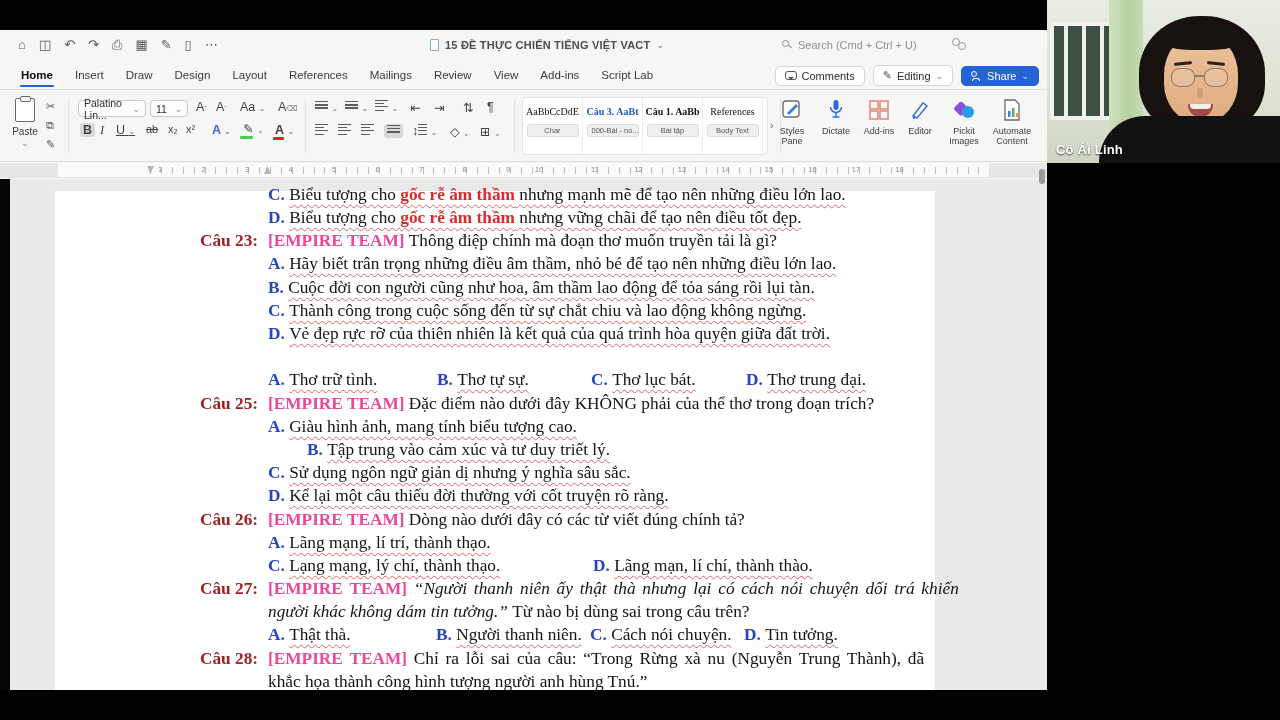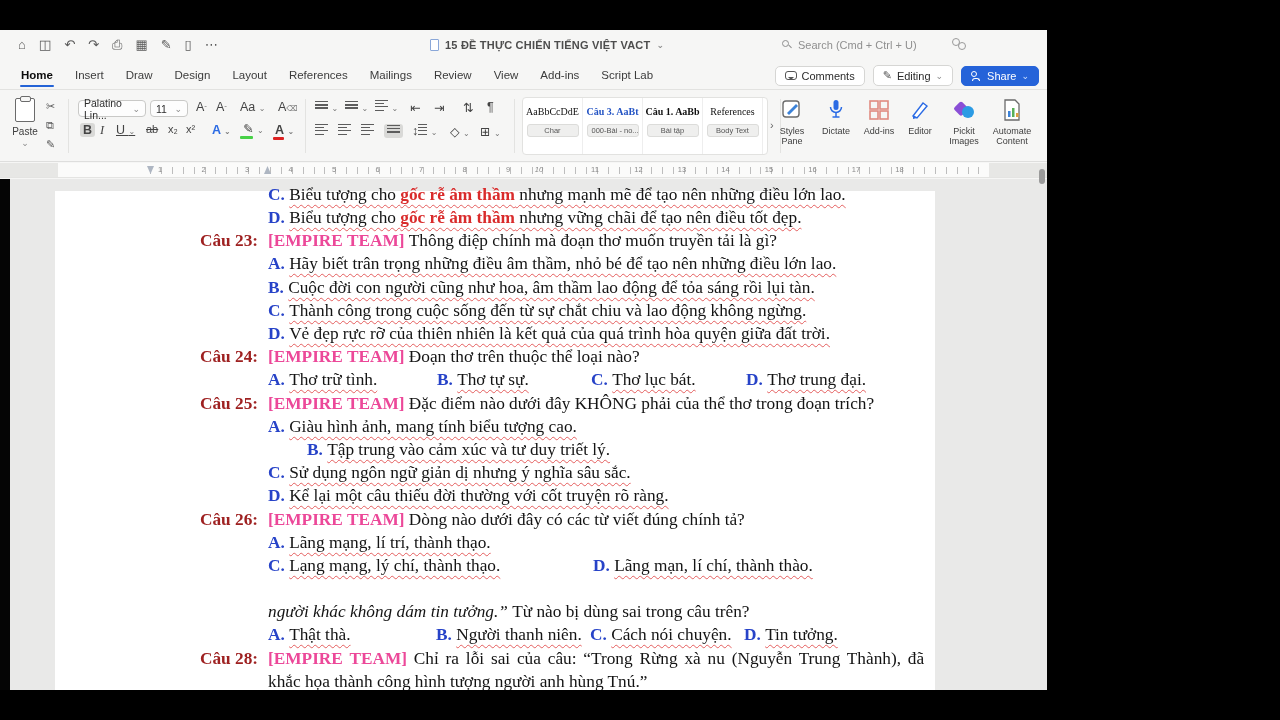--- a/index.html
+++ b/index.html
@@ -389,24 +389,20 @@
           </div>
           <div class="docline" style="top: 87px;">
             <span class="cell" style="left: 213px;"><span class="seg-bl">B. </span><span class="seg-s">Cuộc đời con người cũng như hoa, âm thầm lao động để tỏa sáng rồi lụi tàn.</span></span>
           </div>
           <div class="docline" style="top: 110px;">
             <span class="cell" style="left: 213px;"><span class="seg-bl">C. </span><span class="seg-s">Thành công trong cuộc sống đến từ sự chắt chiu và lao động không ngừng.</span></span>
           </div>
           <div class="docline" style="top: 133px;">
             <span class="cell" style="left: 213px;"><span class="seg-bl">D. </span><span class="seg-s">Vẻ đẹp rực rỡ của thiên nhiên là kết quả của quá trình hòa quyện giữa đất trời.</span></span>
           </div>
-          <div class="docline" style="top: 156px;">
-            <span class="cell" style="left: 145px;"><span class="seg-qn">Câu 24:</span></span>
-            <span class="cell" style="left: 213px;"><span class="seg-tm">[EMPIRE TEAM] </span><span class="seg-b">Đoạn thơ trên thuộc thể loại nào?</span></span>
-          </div>
           <div class="docline" style="top: 179px;">
             <span class="cell" style="left: 213px;"><span class="seg-bl">A. </span><span class="seg-s">Thơ trữ tình.</span></span>
             <span class="cell" style="left: 382px;"><span class="seg-bl">B. </span><span class="seg-s">Thơ tự sự.</span></span>
             <span class="cell" style="left: 536px;"><span class="seg-bl">C. </span><span class="seg-s">Thơ lục bát.</span></span>
             <span class="cell" style="left: 691px;"><span class="seg-bl">D. </span><span class="seg-s">Thơ trung đại.</span></span>
           </div>
           <div class="docline" style="top: 203px;">
             <span class="cell" style="left: 145px;"><span class="seg-qn">Câu 25:</span></span>
             <span class="cell" style="left: 213px;"><span class="seg-tm">[EMPIRE TEAM] </span><span class="seg-b">Đặc điểm nào dưới đây KHÔNG phải của thể thơ trong đoạn trích?</span></span>
           </div>
@@ -426,20 +422,24 @@
             <span class="cell" style="left: 145px;"><span class="seg-qn">Câu 26:</span></span>
             <span class="cell" style="left: 213px;"><span class="seg-tm">[EMPIRE TEAM] </span><span class="seg-b">Dòng nào dưới đây có các từ viết đúng chính tả?</span></span>
           </div>
           <div class="docline" style="top: 342px;">
             <span class="cell" style="left: 213px;"><span class="seg-bl">A. </span><span class="seg-s">Lãng mạng, lí trí, thành thạo.</span></span>
           </div>
           <div class="docline" style="top: 365px;">
             <span class="cell" style="left: 213px;"><span class="seg-bl">C. </span><span class="seg-s">Lạng mạng, lý chí, thành thạo.</span></span>
             <span class="cell" style="left: 538px;"><span class="seg-bl">D. </span><span class="seg-s">Lãng mạn, lí chí, thành thào.</span></span>
           </div>
+          <div class="docline" style="top: 388px;">
+            <span class="cell" style="left: 145px;"><span class="seg-qn">Câu 27:</span></span>
+            <span class="cell wsp" style="left: 213px;"><span class="seg-tm">[EMPIRE TEAM] </span><span class="seg-i">“Người thanh niên ấy thật thà nhưng lại có cách nói chuyện dối trá khiến</span></span>
+          </div>
           <div class="docline" style="top: 411px;">
             <span class="cell" style="left: 213px;"><span class="seg-i">người khác không dám tin tưởng.” </span><span class="seg-b">Từ nào bị dùng sai trong câu trên?</span></span>
           </div>
           <div class="docline" style="top: 434px;">
             <span class="cell" style="left: 213px;"><span class="seg-bl">A. </span><span class="seg-s">Thật thà.</span></span>
             <span class="cell" style="left: 381px;"><span class="seg-bl">B. </span><span class="seg-s">Người thanh niên.</span></span>
             <span class="cell" style="left: 535px;"><span class="seg-bl">C. </span><span class="seg-s">Cách nói chuyện.</span></span>
             <span class="cell" style="left: 689px;"><span class="seg-bl">D. </span><span class="seg-s">Tin tưởng.</span></span>
           </div>
           <div class="docline" style="top: 458px;">
@@ -452,13 +452,29 @@
           <div class="docline" style="top: 504px;">
             <span class="cell" style="left: 213px;"><span class="seg-bl">A. </span><span class="seg-s">Câu thiếu trạng ngữ.</span></span>
             <span class="cell" style="left: 535px;"><span class="seg-bl">B. </span><span class="seg-s">Câu thiếu chủ ngữ.</span></span>
           </div>
         </div>
     </div>
     <div id="vscroll"></div>
 
   </div>
 
+  <div id="webcam">
+    <div id="cam-window"></div>
+    <div id="cam-curtain"></div>
+    <div class="hair"></div>
+    <div class="face"></div>
+    <div class="fringe"></div>
+    <div class="brow b1"></div>
+    <div class="brow b2"></div>
+    <div class="glass g1"></div>
+    <div class="glass g2"></div>
+    <div class="gbridge"></div>
+    <div class="nose"></div>
+    <div class="mouth"></div>
+    <div class="torso"></div>
+    <div id="cam-name">Cô Ái Linh</div>
+  </div>
 </div>
 
 </body></html>

